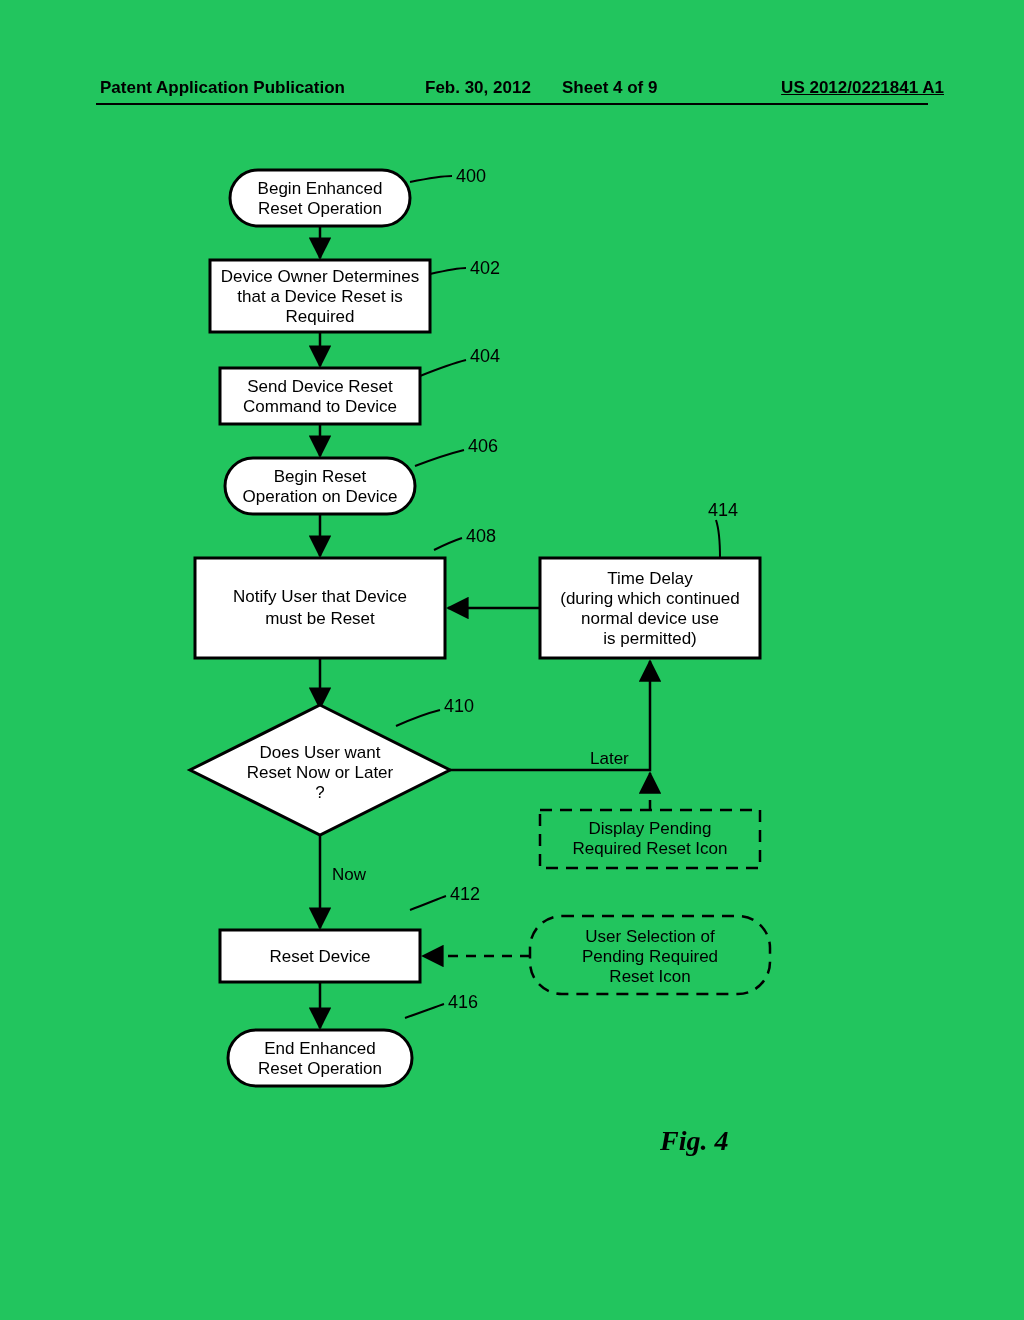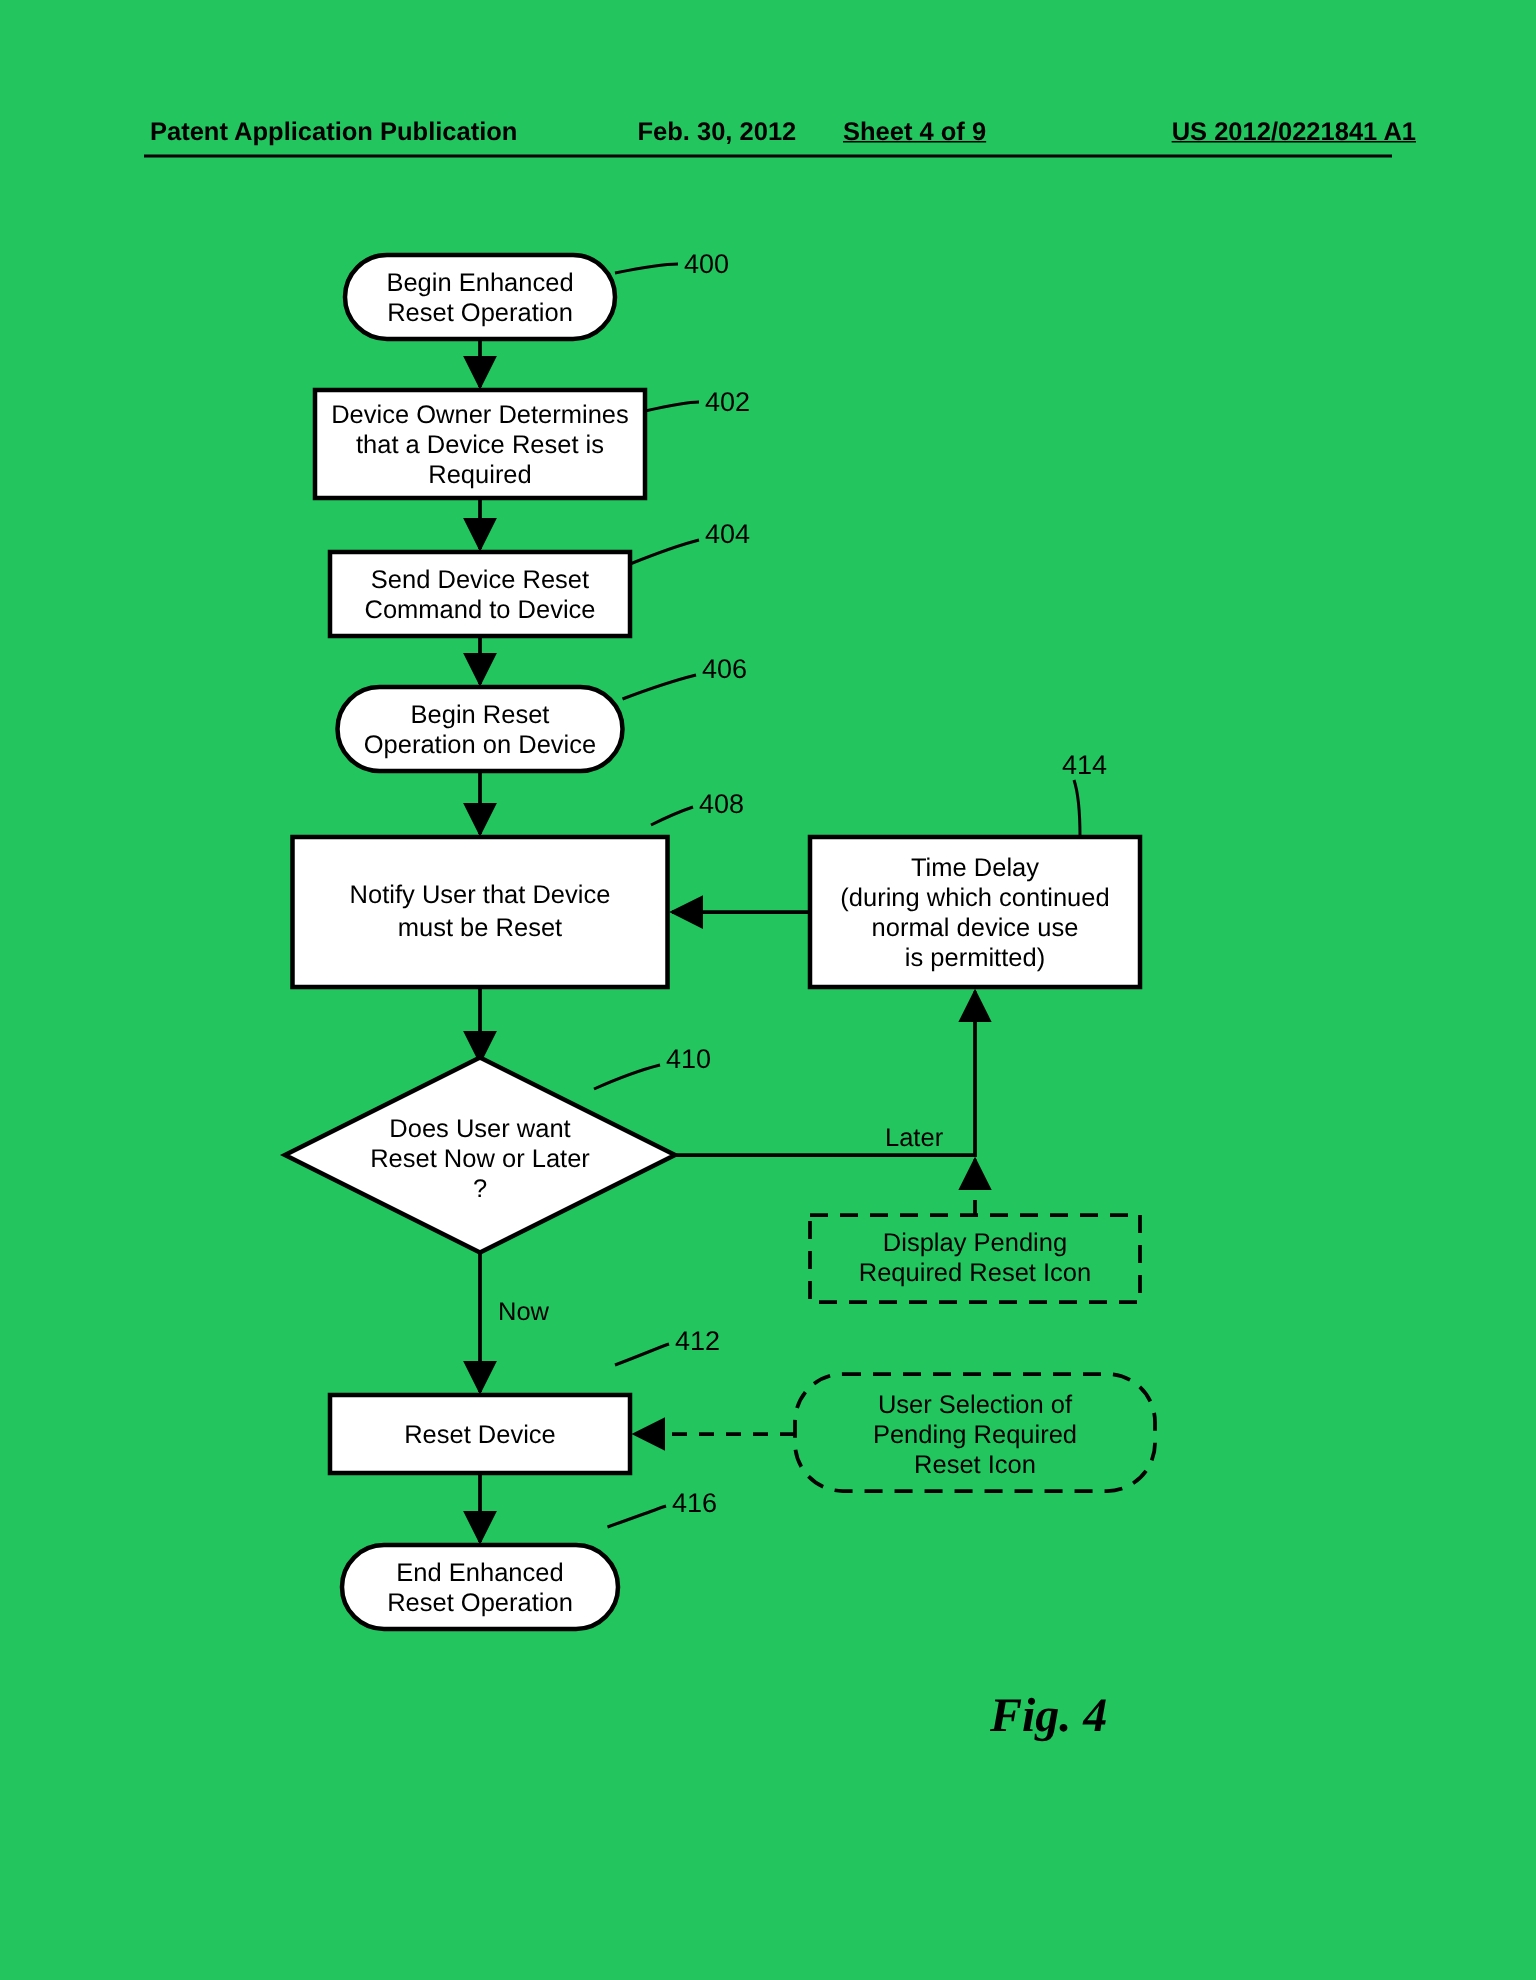--- a/index.html
+++ b/index.html
@@ -23,36 +23,36 @@
   }
   .hdr {
     position: absolute;
     top: 78px;
     font-size: 17px;
     font-weight: bold;
     color: #000;
   }
   .hdr-left  { left: 100px; }
   .hdr-mid   { left: 425px; }
-  .hdr-sheet { left: 562px; text-decoration: underline; }
+  .hdr-sheet { left: 562px; }
   .hdr-right { right: 80px; text-align: center; text-decoration: underline; }
 
   svg.flow {
     position: absolute;
     top: 150px;
     left: 100px;
     width: 824px;
     height: 1060px;
   }
 
   .fig-caption {
     position: absolute;
     top: 1125px;
     left: 660px;
-    font-size: 32px;
+    font-size: 28px;
     font-style: italic;
     font-family: "Times New Roman", Times, serif;
     font-weight: bold;
   }
 </style>
 </head>
 <body>
 
 <div class="page">
   <div class="header-line"></div>

